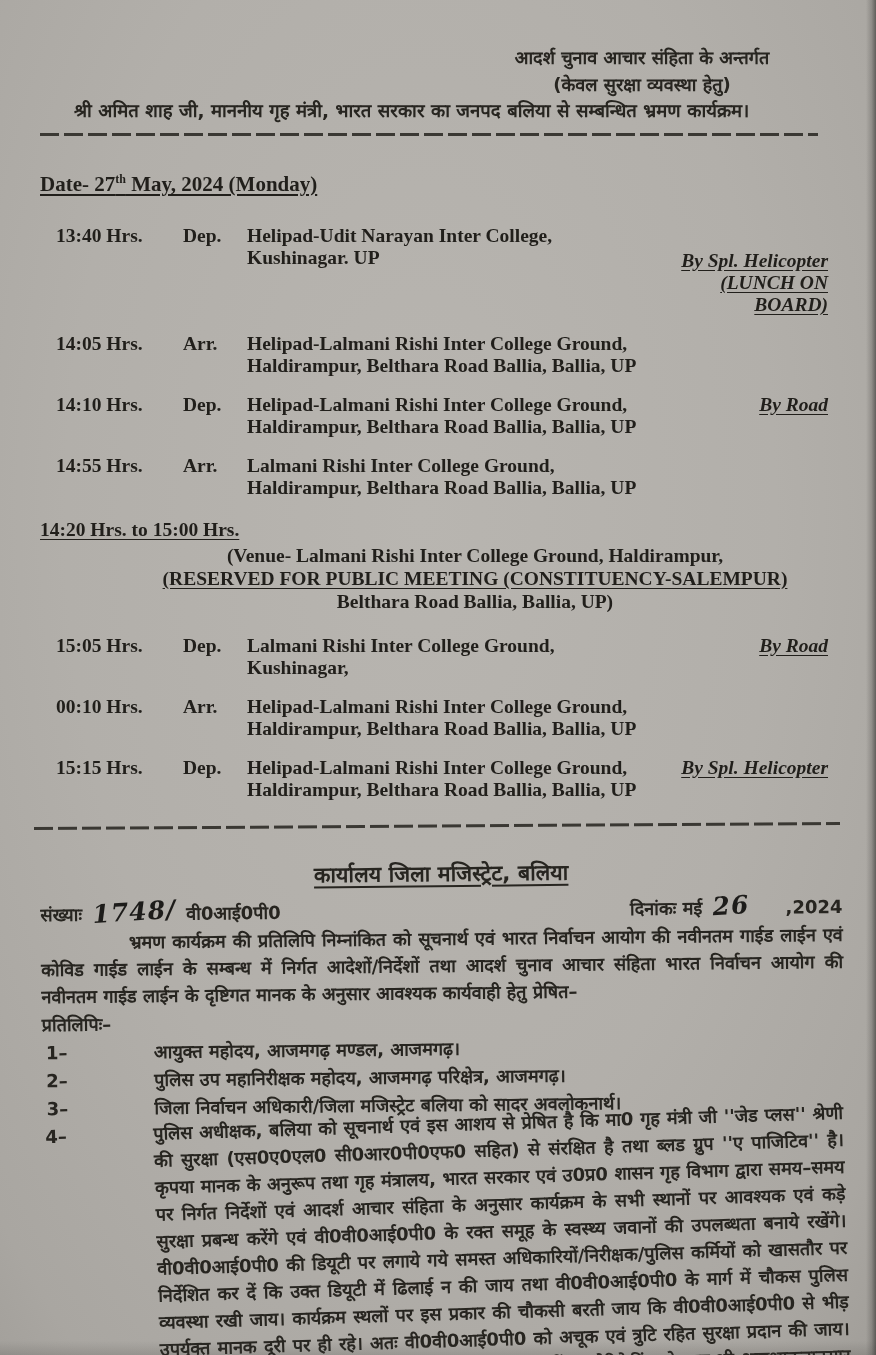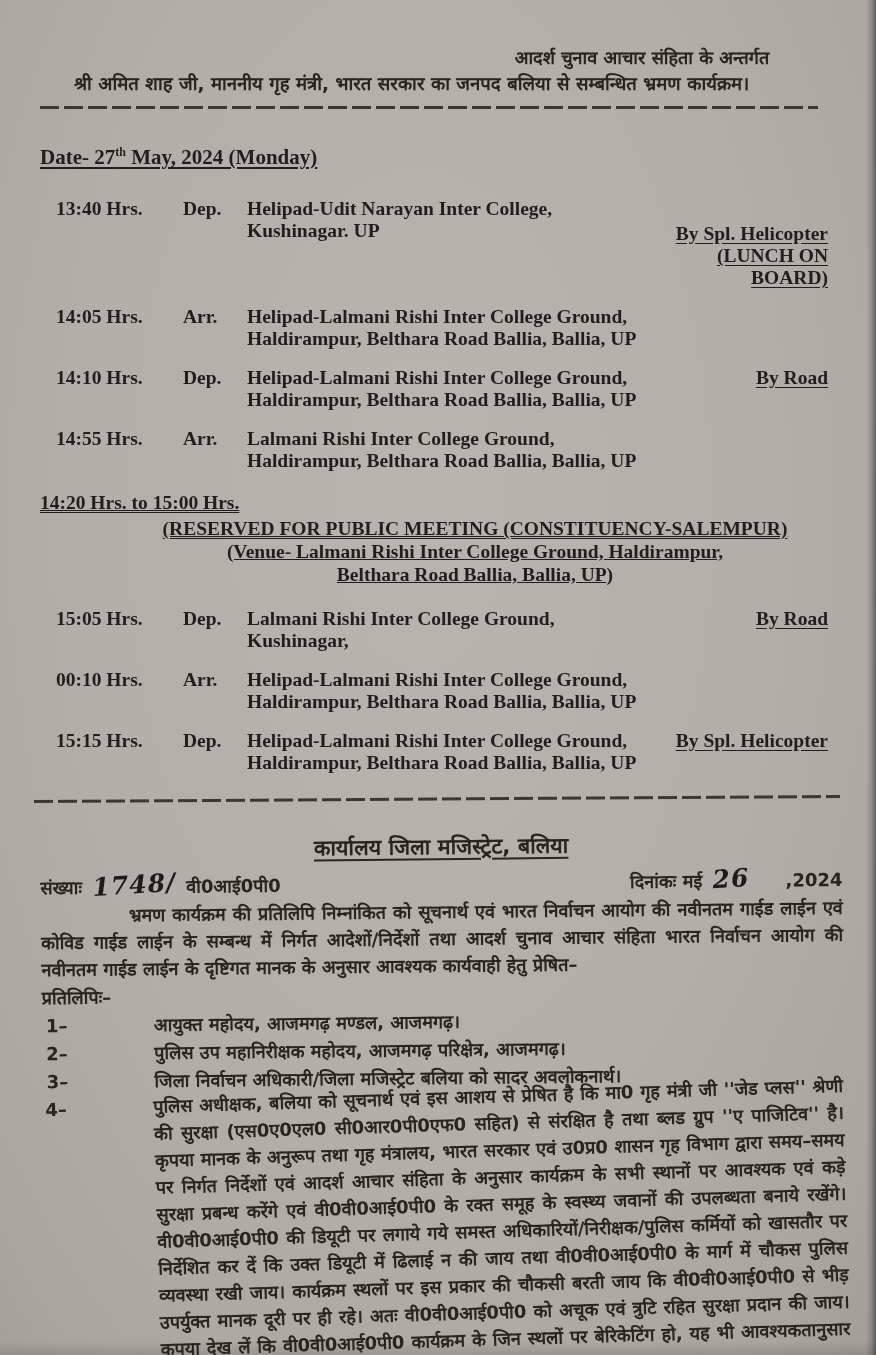--- a/index.html
+++ b/index.html
@@ -37,24 +37,24 @@
   .en{font-family:"Liberation Serif","DejaVu Serif",serif;font-weight:bold;color:#211f1b;}
   .date-heading{margin-top:36px;font-size:21px;}
   .date-heading .u-wrap{text-decoration:underline;text-underline-offset:3px;}
   sup{font-size:12px;line-height:0;}
   .sched{margin-top:28px;font-size:19.5px;}
   .row{display:flex;margin-bottom:17px;}
   .c-time{width:127px;flex:none;margin-left:16px;}
   .c-type{width:64px;flex:none;}
   .c-loc{flex:1;}
   .loc-line{display:block;line-height:22px;}
-  .c-note{width:196px;flex:none;text-align:right;padding-right:14px;box-sizing:border-box;}
+  .c-note{width:196px;flex:none;text-align:right;padding-right:14px;box-sizing:border-box;font-style:italic;}
   .note-line{display:block;line-height:22px;text-decoration:underline;text-underline-offset:3px;}
   .note-low{padding-top:25px;}
-  .pm{margin:20px 0 22px 0;text-decoration:underline;}
+  .pm{margin:20px 0 22px 0;}
   .pm-time{font-size:19.5px;text-decoration:underline;text-underline-offset:3px;}
   .pm-center{text-align:center;width:660px;margin:3px 0 0 105px;}
   .pm-line{line-height:23px;}
   .pm-line.u{text-decoration:underline;text-underline-offset:3px;}
 
   
   .office{margin-top:34px;font-size:18px;line-height:27px;font-weight:600;
           transform:rotate(-0.6deg);transform-origin:30px top;}
   .office-heading{text-align:center;font-size:21.5px;font-weight:700;
                   text-decoration:underline;text-underline-offset:4px;}
@@ -70,20 +70,21 @@
   .tilt-more{transform:rotate(-1.15deg);transform-origin:0 30%;}
 </style>
 </head>
 <body>
 
 <div class="page">
   <div class="content">
 
     <div class="corner-note hi">
       <div>आदर्श चुनाव आचार संहिता के अन्तर्गत</div>
+      <div>(केवल सुरक्षा व्यवस्था हेतु)</div>
     </div>
 
     <div class="doc-title hi">श्री अमित शाह जी, माननीय गृह मंत्री, भारत सरकार का जनपद बलिया से सम्बन्धित भ्रमण कार्यक्रम।</div>
     <div class="dashed dash-title"></div>
 
     <div class="en">
       <div class="date-heading">
         <span class="u-wrap"><span>Date- 27</span><sup>th</sup><span> May, 2024 (Monday)</span></span>
       </div>
 
@@ -132,22 +133,22 @@
           <span class="c-loc">
             <span class="loc-line">Lalmani Rishi Inter College Ground,</span>
             <span class="loc-line">Haldirampur, Belthara Road Ballia, Ballia, UP</span>
           </span>
           <span class="c-note"></span>
         </div>
 
         <div class="pm">
           <div class="pm-time">14:20 Hrs. to 15:00 Hrs.</div>
           <div class="pm-center">
+            <div class="pm-line">(Venue- Lalmani Rishi Inter College Ground, Haldirampur,</div>
             <div class="pm-line u">(RESERVED FOR PUBLIC MEETING (CONSTITUENCY-SALEMPUR)</div>
-            <div class="pm-line">(Venue- Lalmani Rishi Inter College Ground, Haldirampur,</div>
             <div class="pm-line">Belthara Road Ballia, Ballia, UP)</div>
           </div>
         </div>
 
         <div class="row">
           <span class="c-time">15:05 Hrs.</span>
           <span class="c-type">Dep.</span>
           <span class="c-loc">
             <span class="loc-line">Lalmani Rishi Inter College Ground, Kushinagar,</span>
           </span>

